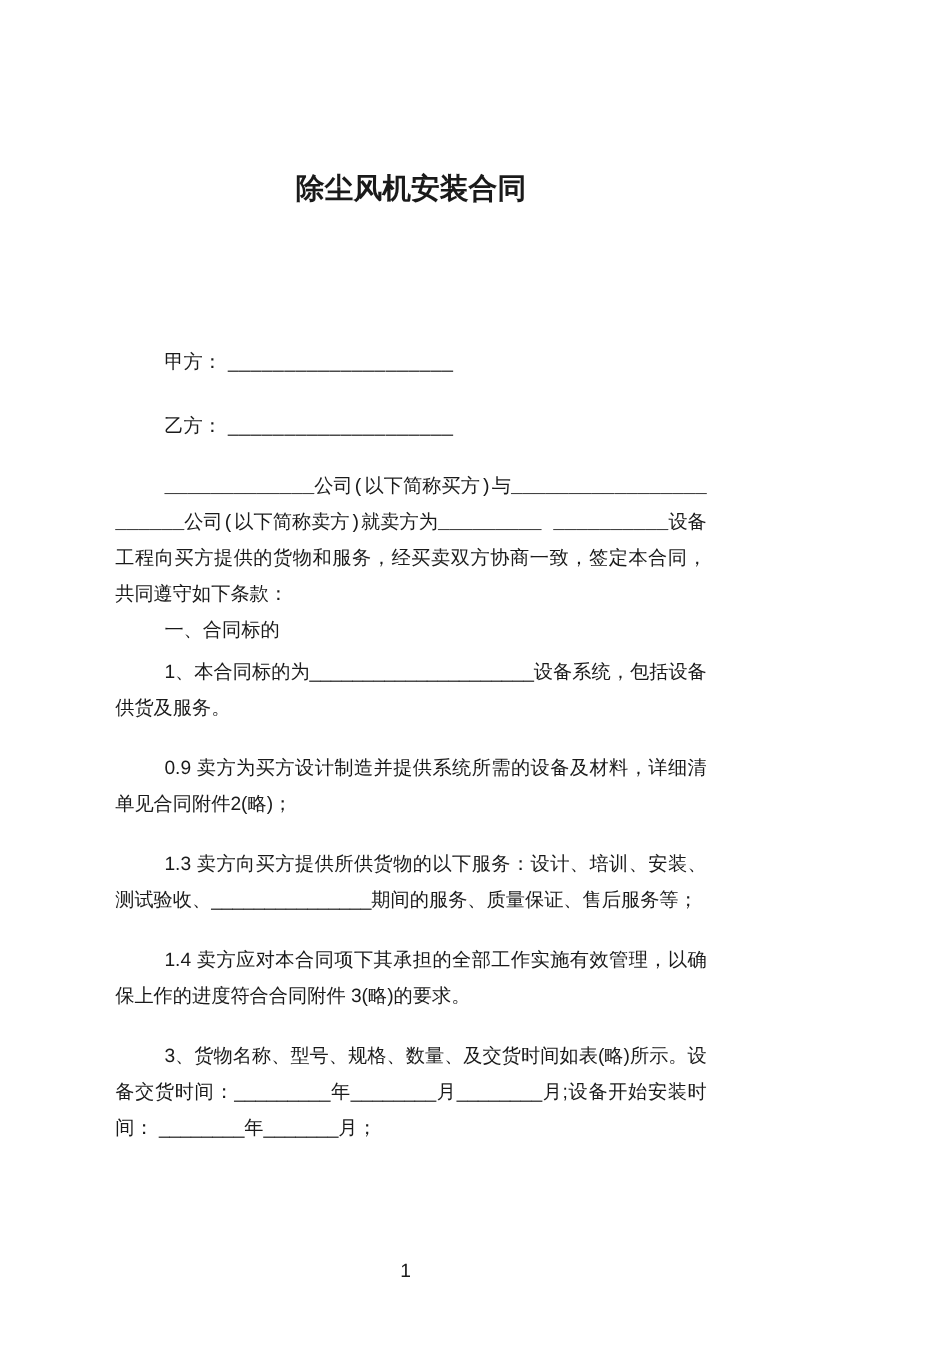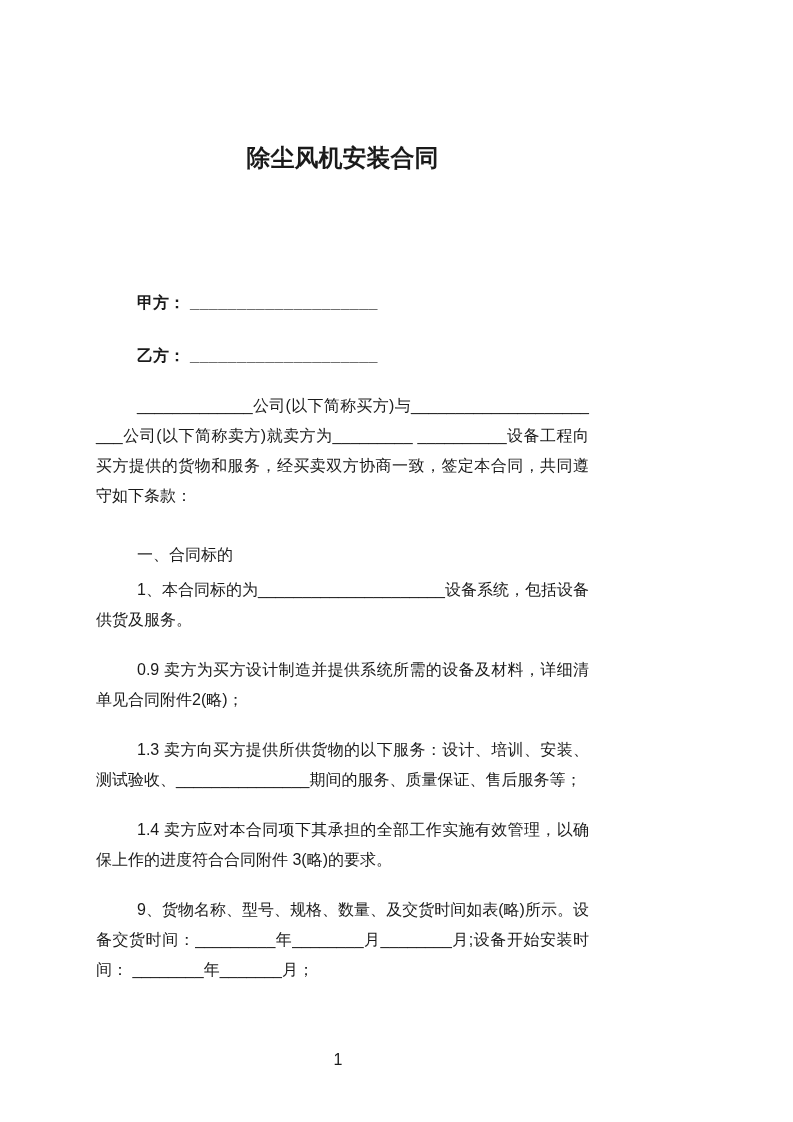--- a/index.html
+++ b/index.html
@@ -24,34 +24,33 @@
     font-weight: 700;
     line-height: 44px;
     text-align: center;
     text-indent: 0;
   }
   .line {
     margin: 0;
     font-size: 16px;
     line-height: 30px;
     text-indent: 41px;
-    font-weight: bold;
   }
   .para {
     margin: 0;
     font-size: 16px;
     line-height: 30px;
     text-indent: 41px;
     text-align: justify;
     word-break: break-all;
   }
   .party-a { margin-top: 108px; }
   .party-b { margin-top: 23px; }
-  .intro   { margin-top: 20px; }
-  .heading { margin-top: 29px; }
+  .intro   { margin-top: 20px; font-family: Liberation Mono, monospace; }
+  .heading { }
   .c1      { margin-top: 5px; }
   .c11, .c12, .c13, .c14, .c2 { margin-top: 20px; }
   .blank { margin-left: 5px; letter-spacing: 0.5px; }
   .page-number {
     position: absolute;
     left: 0;
     right: 0;
     bottom: 47px;
     text-align: center;
     font-size: 16px;
@@ -76,17 +75,17 @@
 
   <p class="para c1">1、本合同标的为_____________________设备系统，包括设备供货及服务。</p>
 
 
   <p class="para c12">0.9 卖方为买方设计制造并提供系统所需的设备及材料，详细清单见合同附件2(略)；</p>
 
   <p class="para c13">1.3 卖方向买方提供所供货物的以下服务：设计、培训、安装、测试验收、_______________期间的服务、质量保证、售后服务等；</p>
 
   <p class="para c14">1.4 卖方应对本合同项下其承担的全部工作实施有效管理，以确保上作的进度符合合同附件 3(略)的要求。</p>
 
-  <p class="para c2">9、货物名称、型号、规格、数量、及交货时间如表(略)所示。设备交货时间：_________年________月________月;设备开始安装时间： ________年_______月；</p>
+  <p class="para c2">3、货物名称、型号、规格、数量、及交货时间如表(略)所示。设备交货时间：_________年________月________月;设备开始安装时间： ________年_______月；</p>
 
   <div class="page-number">1</div>
 
 </div>
 
 </body></html>

